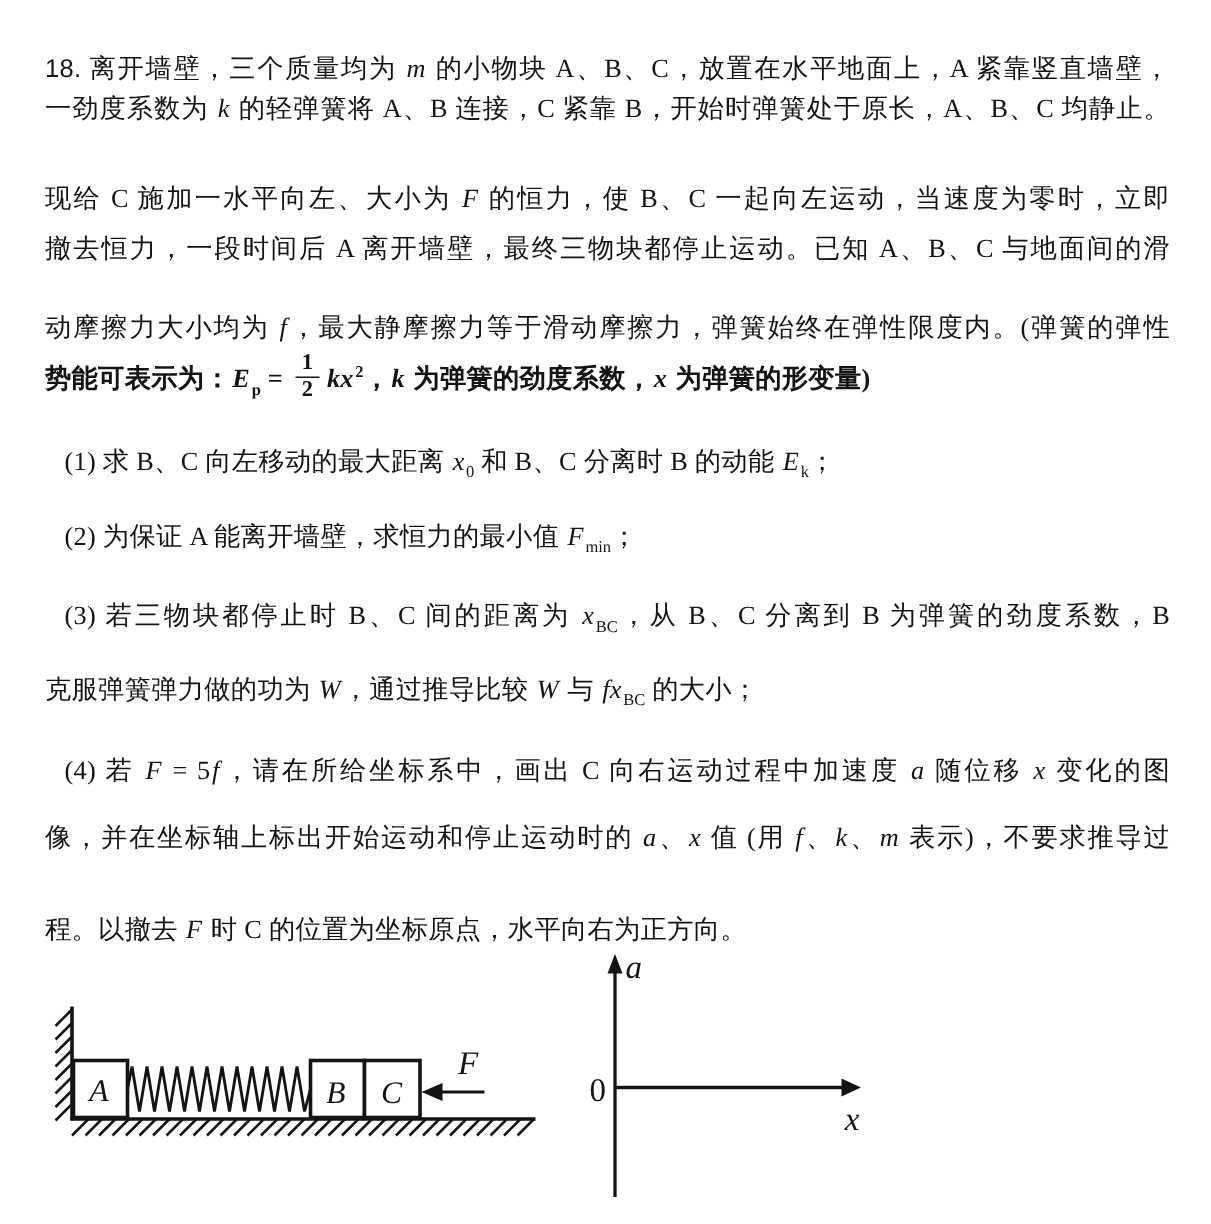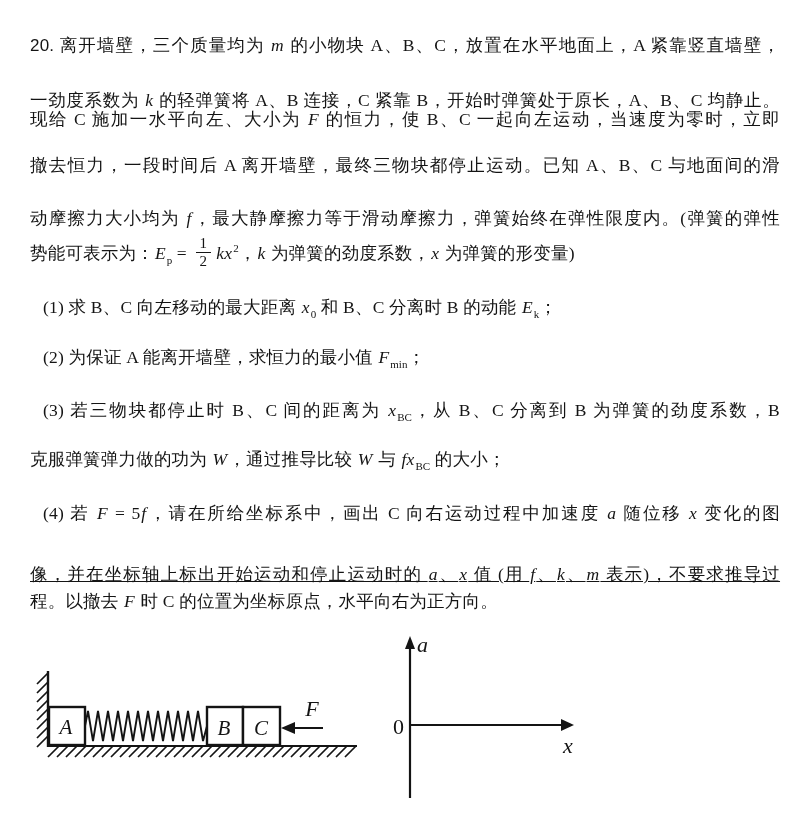--- a/index.html
+++ b/index.html
@@ -16,35 +16,35 @@
   .indent{padding-left:13px;width:737px;}
   .numlab{font-family:"Liberation Sans","DejaVu Sans",sans-serif;font-size:17px;}
   .v{font-style:italic;padding:0 1px;}
   .sub{font-size:11px;vertical-align:-5px;letter-spacing:0;}
   .sup{font-size:11px;vertical-align:7px;letter-spacing:0;}
   .frac{display:inline-flex;flex-direction:column;align-items:center;
         vertical-align:middle;font-size:15px;line-height:1.15;margin:0 4px;
         transform:translateY(-2px);}
   .fnum{border-bottom:1.3px solid #141414;padding:0 4px 0;}
   .fden{padding:0 4px;}
-  .l1{top:33px;}  .l2{top:88px;}  .l3{top:107px;} .l4{top:153px;}
-  .l5{top:206px;} .l6{top:236px;} .l7{top:295px;} .l8{top:345px;}
-  .l9{top:398px;} .l10{top:447px;} .l11{top:501px;} .l12{top:562px;text-decoration:underline;}
-  .l13{top:589px;}
+  .l1{top:33px;}  .l2{top:60px;}  .l3{top:120px;} .l4{top:153px;}
+  .l5{top:206px;} .l6{top:236px;font-weight:bold;} .l7{top:295px;} .l8{top:345px;}
+  .l9{top:398px;} .l10{top:447px;} .l11{top:501px;} .l12{top:546px;}
+  .l13{top:607px;}
   .fig{position:absolute;left:0;top:630px;width:807px;height:186px;}
   .fig text{fill:#141414;}
   .lbl-block{font-family:"Liberation Serif",serif;font-style:italic;font-size:21px;}
   .lbl-axis{font-family:"Liberation Serif",serif;font-style:italic;font-size:22px;}
   .lbl-origin{font-family:"Liberation Serif",serif;font-size:22px;}
 </style>
 </head>
 <body>
 
 <div>
-  <div class="tline l1 j"><span class="numlab">20.</span><span> 离开墙壁，三个质量均为 </span><span class="v">m</span><span> 的小物块 A、B、C，放置在水平地面上，A 紧靠竖直墙壁，</span></div>
+  <div class="tline l1 j"><span class="numlab">18.</span><span> 离开墙壁，三个质量均为 </span><span class="v">m</span><span> 的小物块 A、B、C，放置在水平地面上，A 紧靠竖直墙壁，</span></div>
   <div class="tline l2 j"><span>一劲度系数为 </span><span class="v">k</span><span> 的轻弹簧将 A、B 连接，C 紧靠 B，开始时弹簧处于原长，A、B、C 均静止。</span></div>
   <div class="tline l3 j"><span>现给 C 施加一水平向左、大小为 </span><span class="v">F</span><span> 的恒力，使 B、C 一起向左运动，当速度为零时，立即</span></div>
   <div class="tline l4 j"><span>撤去恒力，一段时间后 A 离开墙壁，最终三物块都停止运动。已知 A、B、C 与地面间的滑</span></div>
   <div class="tline l5 j"><span>动摩擦力大小均为 </span><span class="v">f</span><span>，最大静摩擦力等于滑动摩擦力，弹簧始终在弹性限度内。(弹簧的弹性</span></div>
   <div class="tline l6"><span>势能可表示为：</span><span class="v">E</span><span class="sub">p</span><span> = </span><span class="frac">
         <span class="fnum">1</span>
         <span class="fden">2</span>
       </span><span class="v">kx</span><span class="sup">2</span><span>，</span><span class="v">k</span><span> 为弹簧的劲度系数，</span><span class="v">x</span><span> 为弹簧的形变量)</span></div>
   <div class="tline l7 indent"><span>(1) 求 B、C 向左移动的最大距离 </span><span class="v">x</span><span class="sub">0</span><span> 和 B、C 分离时 B 的动能 </span><span class="v">E</span><span class="sub">k</span><span>；</span></div>
   <div class="tline l8 indent"><span>(2) 为保证 A 能离开墙壁，求恒力的最小值 </span><span class="v">F</span><span class="sub">min</span><span>；</span></div>

